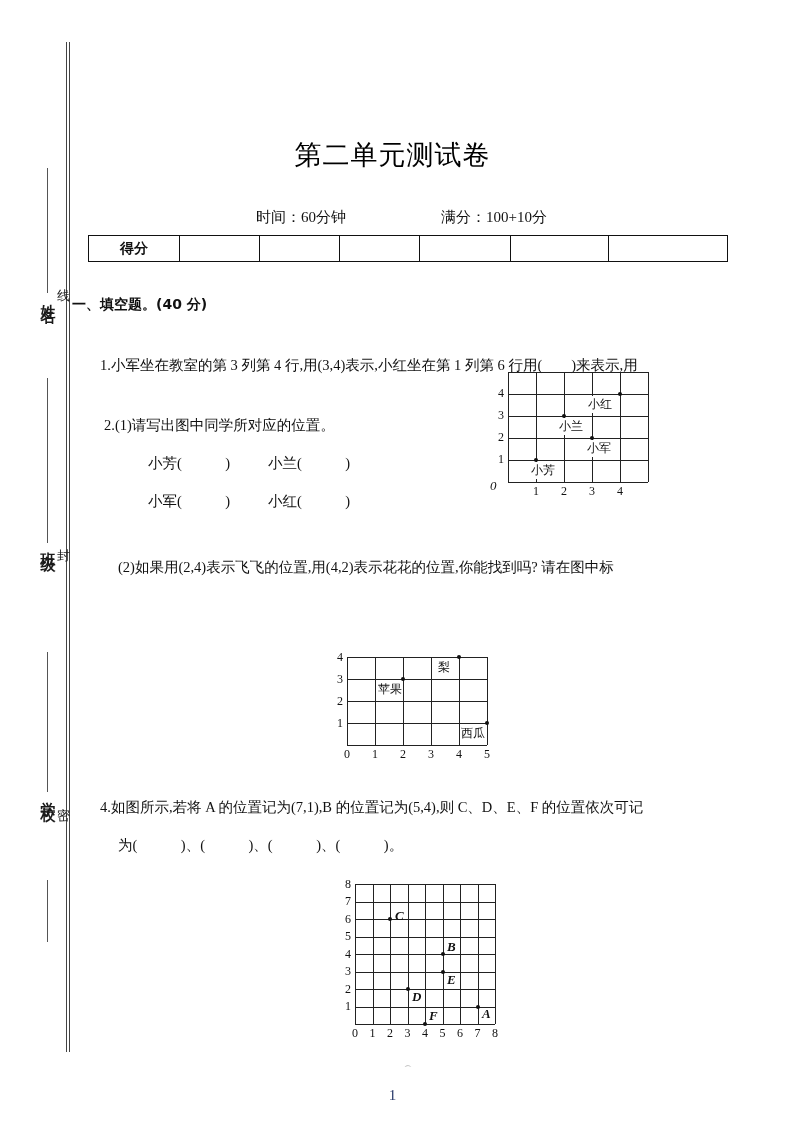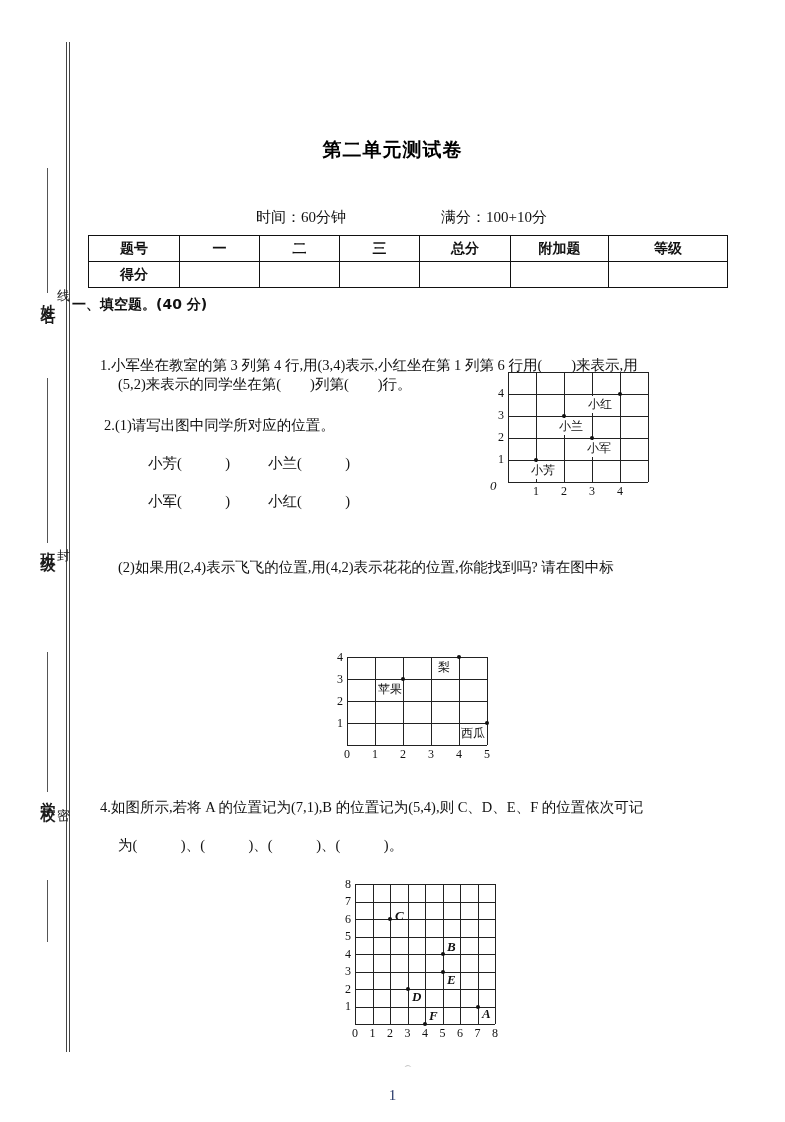--- a/index.html
+++ b/index.html
@@ -21,21 +21,21 @@
 
   
   .title1{
     position:absolute;left:0;right:0;top:66px;text-align:center;
     font-family:"DejaVu Sans","Liberation Sans",sans-serif;
     font-size:31px;font-weight:700;letter-spacing:1px;color:#000;
   }
   .title2{
     position:absolute;left:0;right:0;top:137px;text-align:center;
     font-family:"DejaVu Sans","Liberation Sans",sans-serif;
-    font-size:19px;font-weight:700;letter-spacing:1px;color:#000;
+    font-size:27px;font-weight:400;letter-spacing:1px;color:#000;
   }
   .meta{
     position:absolute;top:208px;left:96px;right:60px;
     font-size:15px;font-family:"Liberation Serif",serif;
   }
   .meta .m1{position:absolute;left:160px;}
   .meta .m2{position:absolute;left:345px;}
 
   
   table.score{
@@ -113,45 +113,35 @@
 
   <div class="title2">第二单元测试卷</div>
 
   <div class="meta">
     <span class="m1">时间：60分钟</span>
     <span class="m2">满分：100+10分</span>
   </div>
 
   <table class="score">
     <tbody>
-        <tr>
-      <td class="c0">题号</td>
-      <td class="c1">一</td>
-      <td class="c2">二</td>
-      <td class="c3">三</td>
-      <td class="c4">总分</td>
-      <td class="c5">附加题</td>
-      <td class="c6">等级</td>
-    </tr>
     <tr>
       <td class="c0">得分</td>
       <td class="c1"></td>
       <td class="c2"></td>
       <td class="c3"></td>
       <td class="c4"></td>
       <td class="c5"></td>
       <td class="c6"></td>
     </tr>
   </tbody>
     </table>
 
   <div class="sec" style="left:72px;top:296px;">一、填空题。(40 分)</div>
 
   <div class="q" style="left:100px;top:346px;width:672px;">1.小军坐在教室的第 3 列第 4 行,用(3,4)表示,小红坐在第 1 列第 6 行用(　　)来表示,用</div>
-  <div class="q" style="left:118px;top:365px;width:400px;">(5,2)来表示的同学坐在第(　　)列第(　　)行。</div>
 
   <div class="q" style="left:104px;top:406px;width:420px;">2.(1)请写出图中同学所对应的位置。</div>
   <div class="q" style="left:148px;top:444px;">小芳(　　　)</div>
   <div class="q" style="left:268px;top:444px;">小兰(　　　)</div>
   <div class="q" style="left:148px;top:482px;">小军(　　　)</div>
   <div class="q" style="left:268px;top:482px;">小红(　　　)</div>
   <div class="q" style="left:118px;top:548px;width:660px;">(2)如果用(2,4)表示飞飞的位置,用(4,2)表示花花的位置,你能找到吗? 请在图中标</div>
 
   <div class="grid-wrap" style="left:508px;top:372px;width:160px;height:130px;">
 

